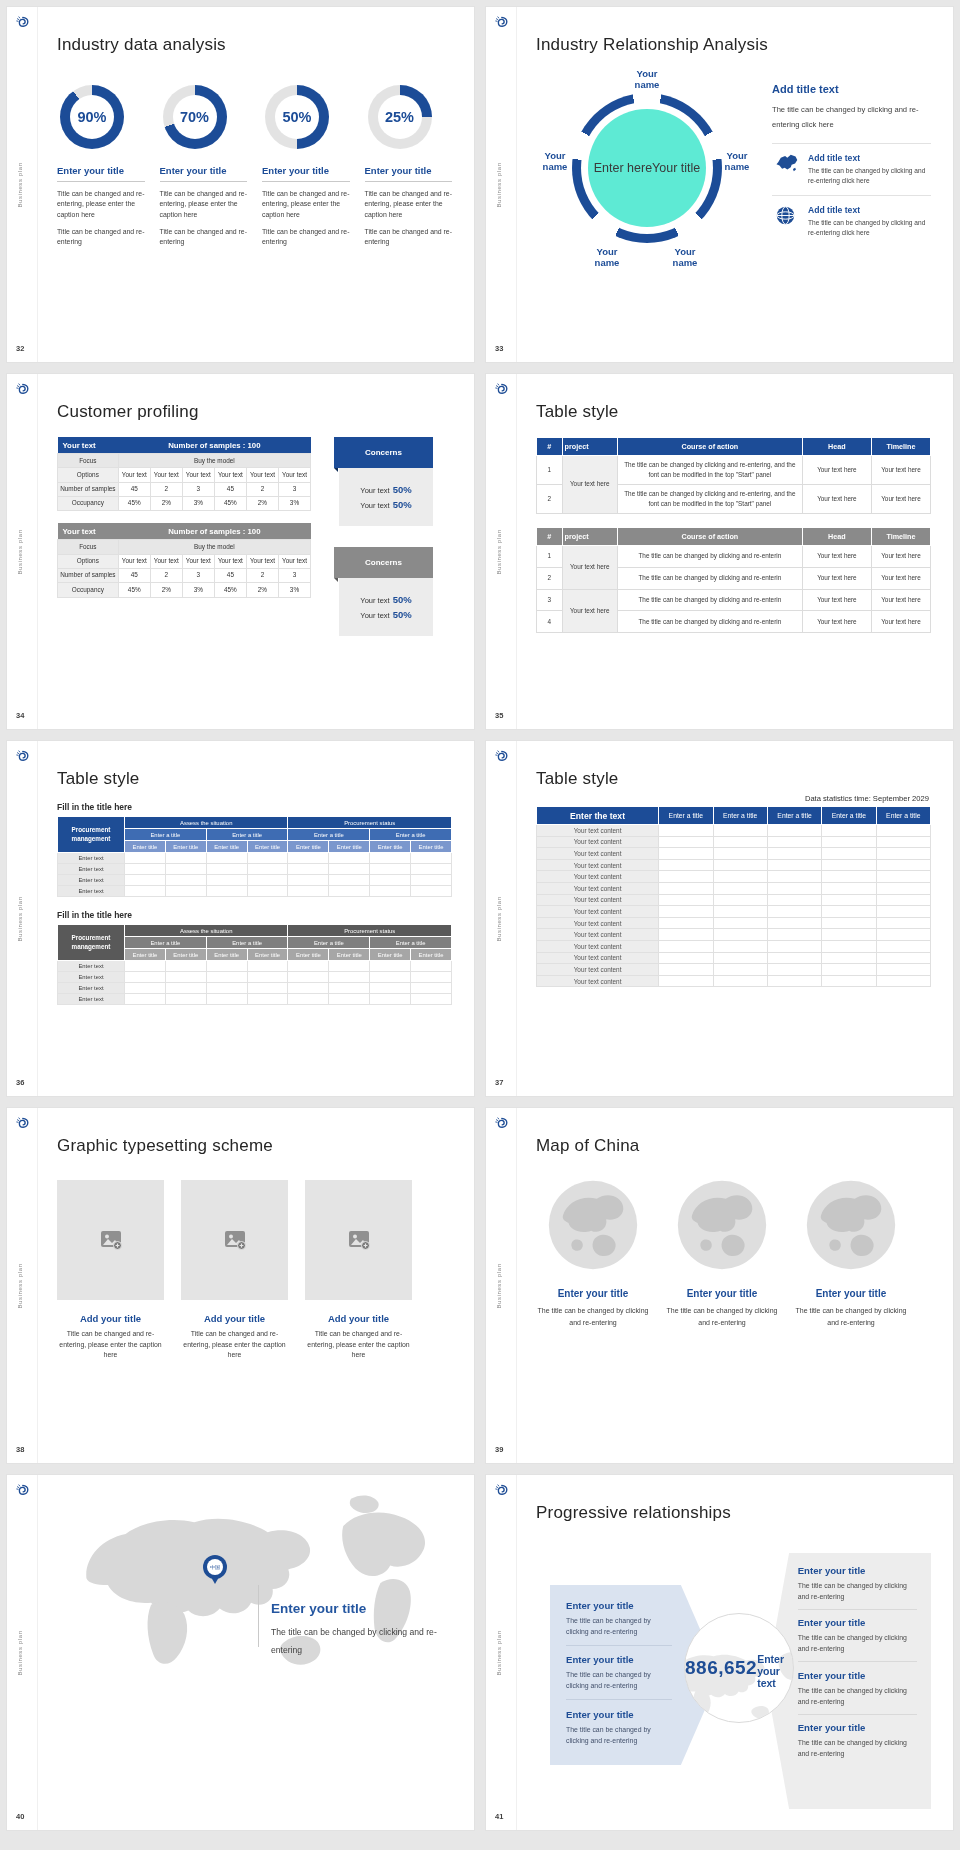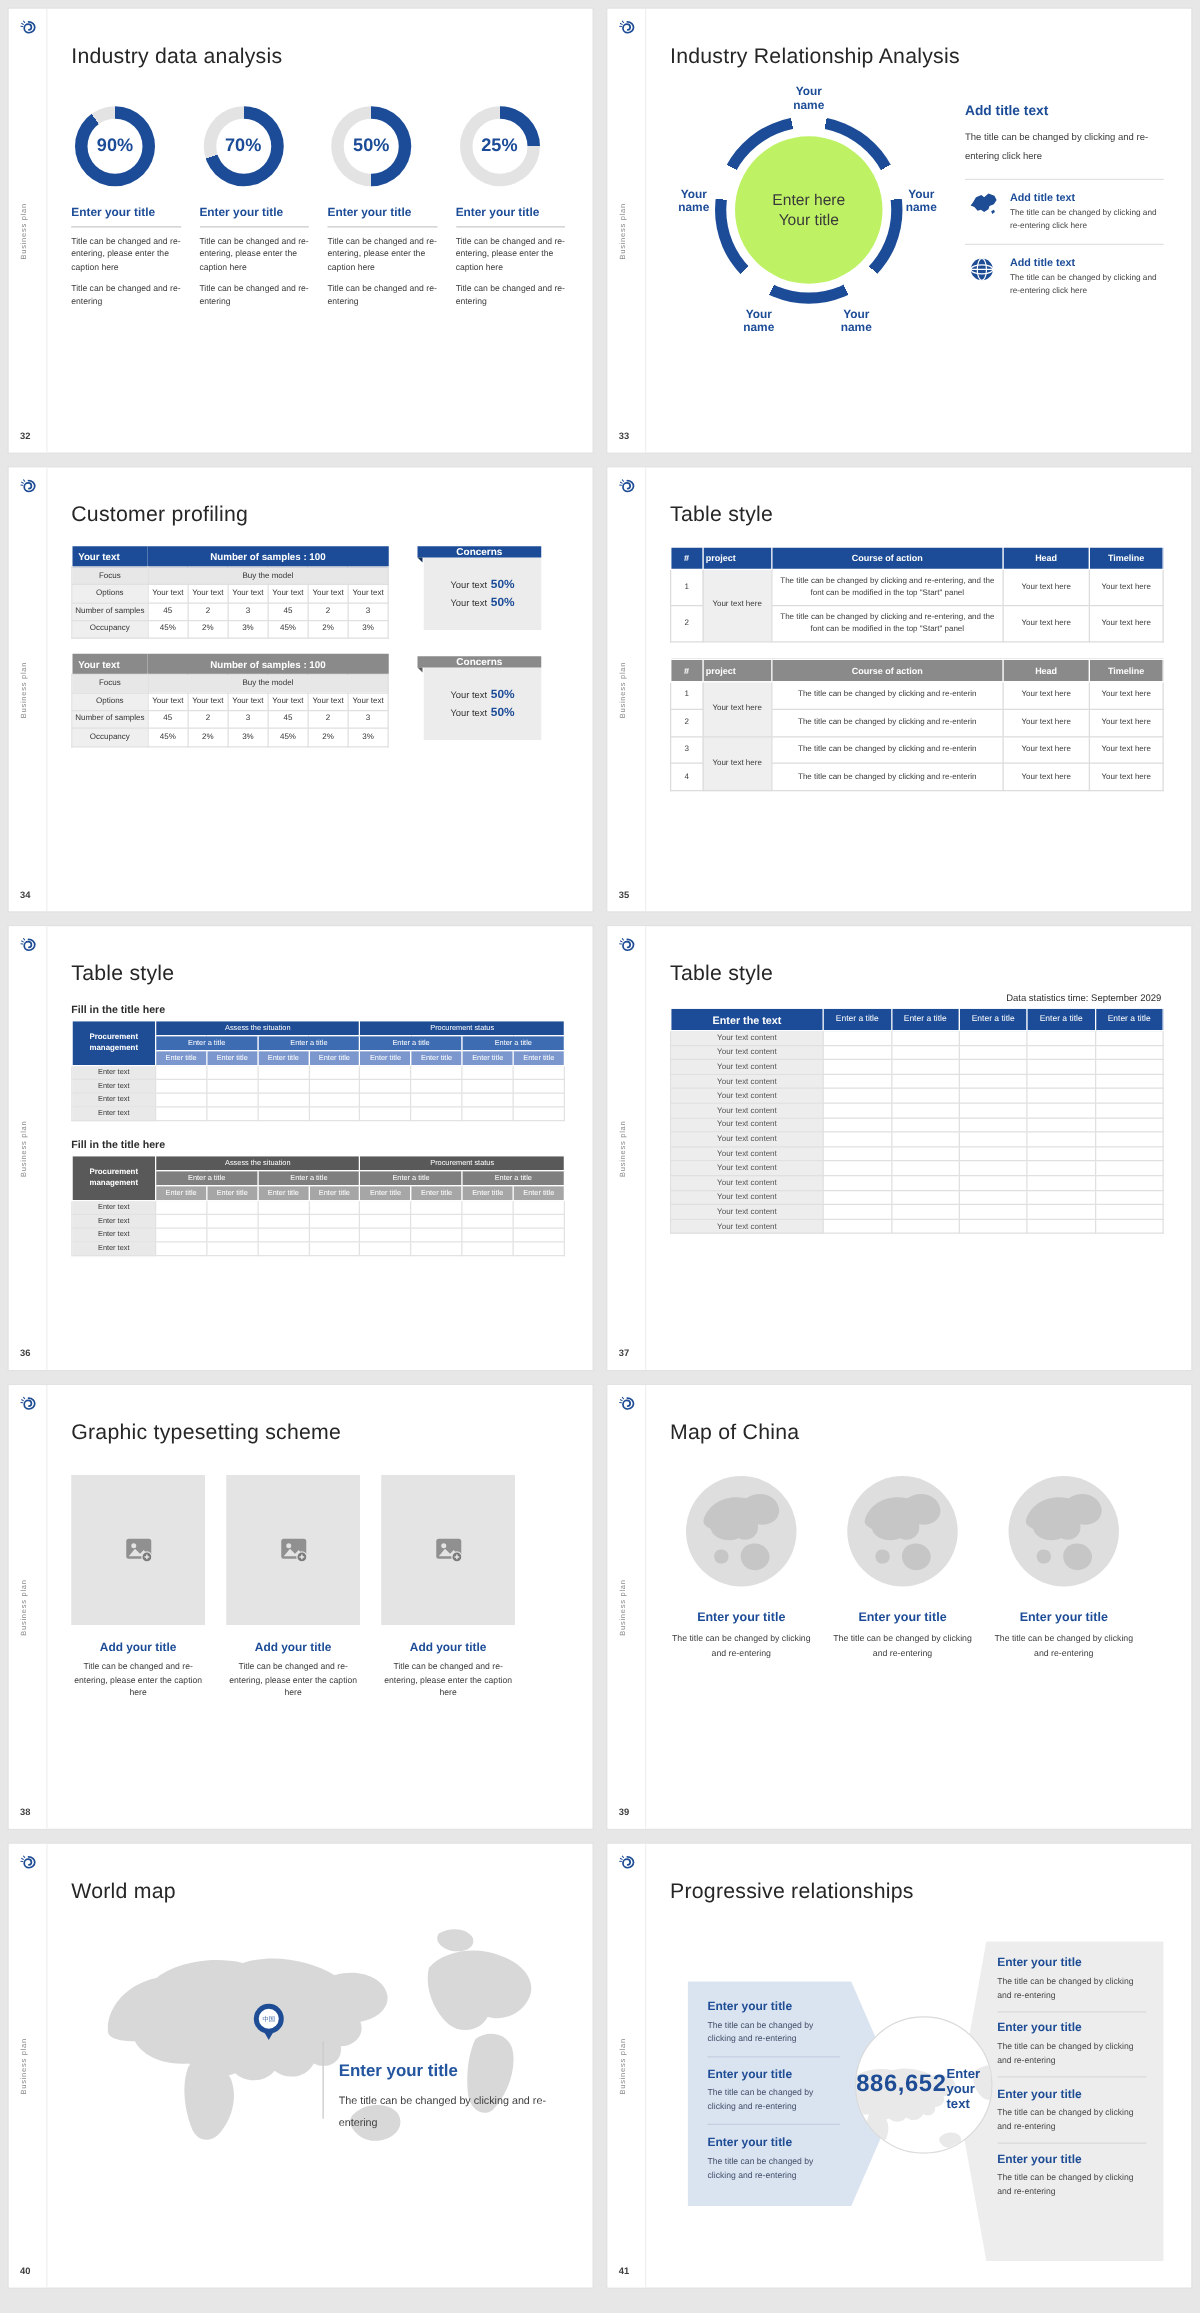--- a/index.html
+++ b/index.html
@@ -23,21 +23,21 @@
 .donut{position:relative;width:64px;height:64px;border-radius:50%;background:conic-gradient(var(--blue) calc(var(--p)*1%),#e3e3e3 0);margin-left:3px}
 .donut::before{content:"";position:absolute;inset:10px;border-radius:50%;background:#fff}
 .donut .pct{position:relative;display:flex;width:100%;height:100%;align-items:center;justify-content:center;font-size:14.5px;font-weight:700;color:var(--blue)}
 .dtitle{margin-top:16px;font-size:9.5px;font-weight:700;color:var(--blue);padding-bottom:5px;border-bottom:1px solid #c9c9c9}
 .dcap{margin-top:7px;font-size:6.9px;line-height:1.5;color:var(--cap)}
 
 .s33{display:flex;margin-top:12px}
 .orbit{position:relative;width:228px;height:214px;flex:none}
 .ring{position:absolute;left:36px;top:26px;width:150px;height:150px;border-radius:50%;background:repeating-conic-gradient(from 11deg,var(--blue) 0 50deg,transparent 50deg 72deg)}
 .ring::before{content:"";position:absolute;inset:9px;border-radius:50%;background:#fff}
-.hub{position:absolute;left:52px;top:42px;width:118px;height:118px;border-radius:50%;background:#bef264;display:flex;flex-direction:column;align-items:center;justify-content:center;text-align:center;font-size:12.5px;color:#3a3a3a;line-height:1.3}
+.hub{position:absolute;left:52px;top:42px;width:118px;height:118px;border-radius:50%;background:#5eead4;display:flex;flex-direction:row;align-items:center;justify-content:center;text-align:center;font-size:12.5px;color:#3a3a3a;line-height:1.3}
 .rl{position:absolute;width:46px;text-align:center;font-size:9.5px;font-weight:700;color:var(--blue);line-height:1.12}
 .rl.p0{left:88px;top:2px}.rl.p1{left:-4px;top:84px}.rl.p2{left:178px;top:84px}.rl.p3{left:48px;top:180px}.rl.p4{left:126px;top:180px}
 .s33panel{flex:1;margin-left:8px;padding-top:16px}
 .p-h{font-size:11px;font-weight:700;color:var(--blue)}
 .p-cap{margin-top:8px;font-size:7.6px;line-height:1.95;color:var(--cap);padding-bottom:10px}
 .p-item{display:flex;align-items:flex-start;gap:9px;border-top:1px solid #e2e2e2;padding:9px 0 8px}
 .p-item .ic{flex:none;width:27px;display:flex;justify-content:center}
 .pi-h{font-size:8.6px;font-weight:700;color:var(--blue)}
 .pi-cap{font-size:6.6px;line-height:1.6;color:#454545;margin-top:3px}
 
@@ -45,21 +45,21 @@
 .s34left{width:254px;flex:none}
 table.cp{width:100%;border-collapse:collapse;table-layout:fixed;margin-bottom:12px;font-size:6.4px;color:#333}
 .cp th{font-weight:700;color:#fff;padding:3.5px 5px;font-size:7.8px;text-align:center}
 .cp th.hl{text-align:left;width:24%}
 .cp.blue th{background:var(--blue)} .cp.gray th{background:var(--grayh)}
 .cp td{border:1px solid #e0e0e0;background:#fff;text-align:center;padding:2.5px 1px;line-height:1.3}
 .cp td.lbl{background:#efefef}
 .cp tr.band td{background:#e7e7e7}
 .s34right{width:94px}
 .concern{margin-bottom:21px}
-.c-head{position:relative;margin-left:-5px;background:var(--blue);color:#fff;font-size:8px;font-weight:700;text-align:center;padding:0 0}
+.c-head{position:relative;margin-left:-5px;background:var(--blue);color:#fff;font-size:8px;font-weight:700;text-align:center;padding:11px 0}
 .c-head::after{content:"";position:absolute;top:100%;left:0;border-top:4px solid #0f2c55;border-left:4px solid transparent}
 .concern.gray .c-head{background:var(--grayh)}
 .concern.gray .c-head::after{border-top-color:#5c5c5c}
 .c-body{background:#ececec;height:58px;display:flex;flex-direction:column;align-items:center;justify-content:center;gap:4px}
 .c-line{font-size:7.5px;color:#333}
 .c-line b{font-size:9.5px;color:var(--blue);margin-left:3px}
 
 table.ts{width:100%;border-collapse:collapse;table-layout:fixed;font-size:6.4px;color:#3a3a3a;margin-top:15px}
 .ts th{color:#fff;font-weight:700;font-size:7.2px;padding:4px 2px;border:1px solid #fff}
 .ts.blue th{background:var(--blue)} .ts.gray th{background:var(--grayh)}
@@ -881,21 +881,20 @@
           <g stroke="#1e4d95" stroke-width="1.4" stroke-linecap="round">
             <line x1="6.2" y1="4.6" x2="7.6" y2="6.4"></line>
             <line x1="3.8" y1="7.6" x2="5.8" y2="8.8"></line>
             <line x1="2.8" y1="11.2" x2="5" y2="11.6"></line>
           </g>
         </svg>
     <div class="vtext">Business plan</div>
     <div class="pnum">40</div>
   </div>
   <div class="content">
-    <div class="stitle">World map</div>
     <div class="mapwrap">
       <svg viewBox="0 0 400 210" width="392" height="206">
             <g fill="#d8d8d8">
               <path d="M30 95C28 75 45 55 70 50 85 38 115 32 140 38 165 30 195 36 215 48 235 42 255 50 258 64 260 76 248 84 236 86 240 96 232 106 220 106 222 118 210 126 198 120 192 132 176 134 166 126 158 136 142 136 134 128 120 134 104 130 96 120 76 122 58 114 52 102 40 102 32 100 30 95Z"></path>
               <path d="M96 122C108 116 124 120 130 132 136 146 132 164 122 176 114 186 102 184 98 172 92 156 90 136 96 122Z"></path>
               <path d="M232 160C242 152 258 152 266 160 272 168 268 178 256 182 244 186 232 180 228 170 227 166 228 163 232 160Z"></path>
               <path d="M292 42C304 28 330 24 350 32 368 38 380 52 374 66 368 80 352 86 340 82 334 94 318 96 308 88 296 78 288 58 292 42Z"></path>
               <path d="M300 14C310 8 324 10 328 18 330 26 320 30 310 28 302 26 296 20 300 14Z"></path>
               <path d="M330 100C342 92 356 96 360 108 364 124 356 146 344 158 336 164 326 158 324 146 322 130 324 112 330 100Z"></path>
             </g>

